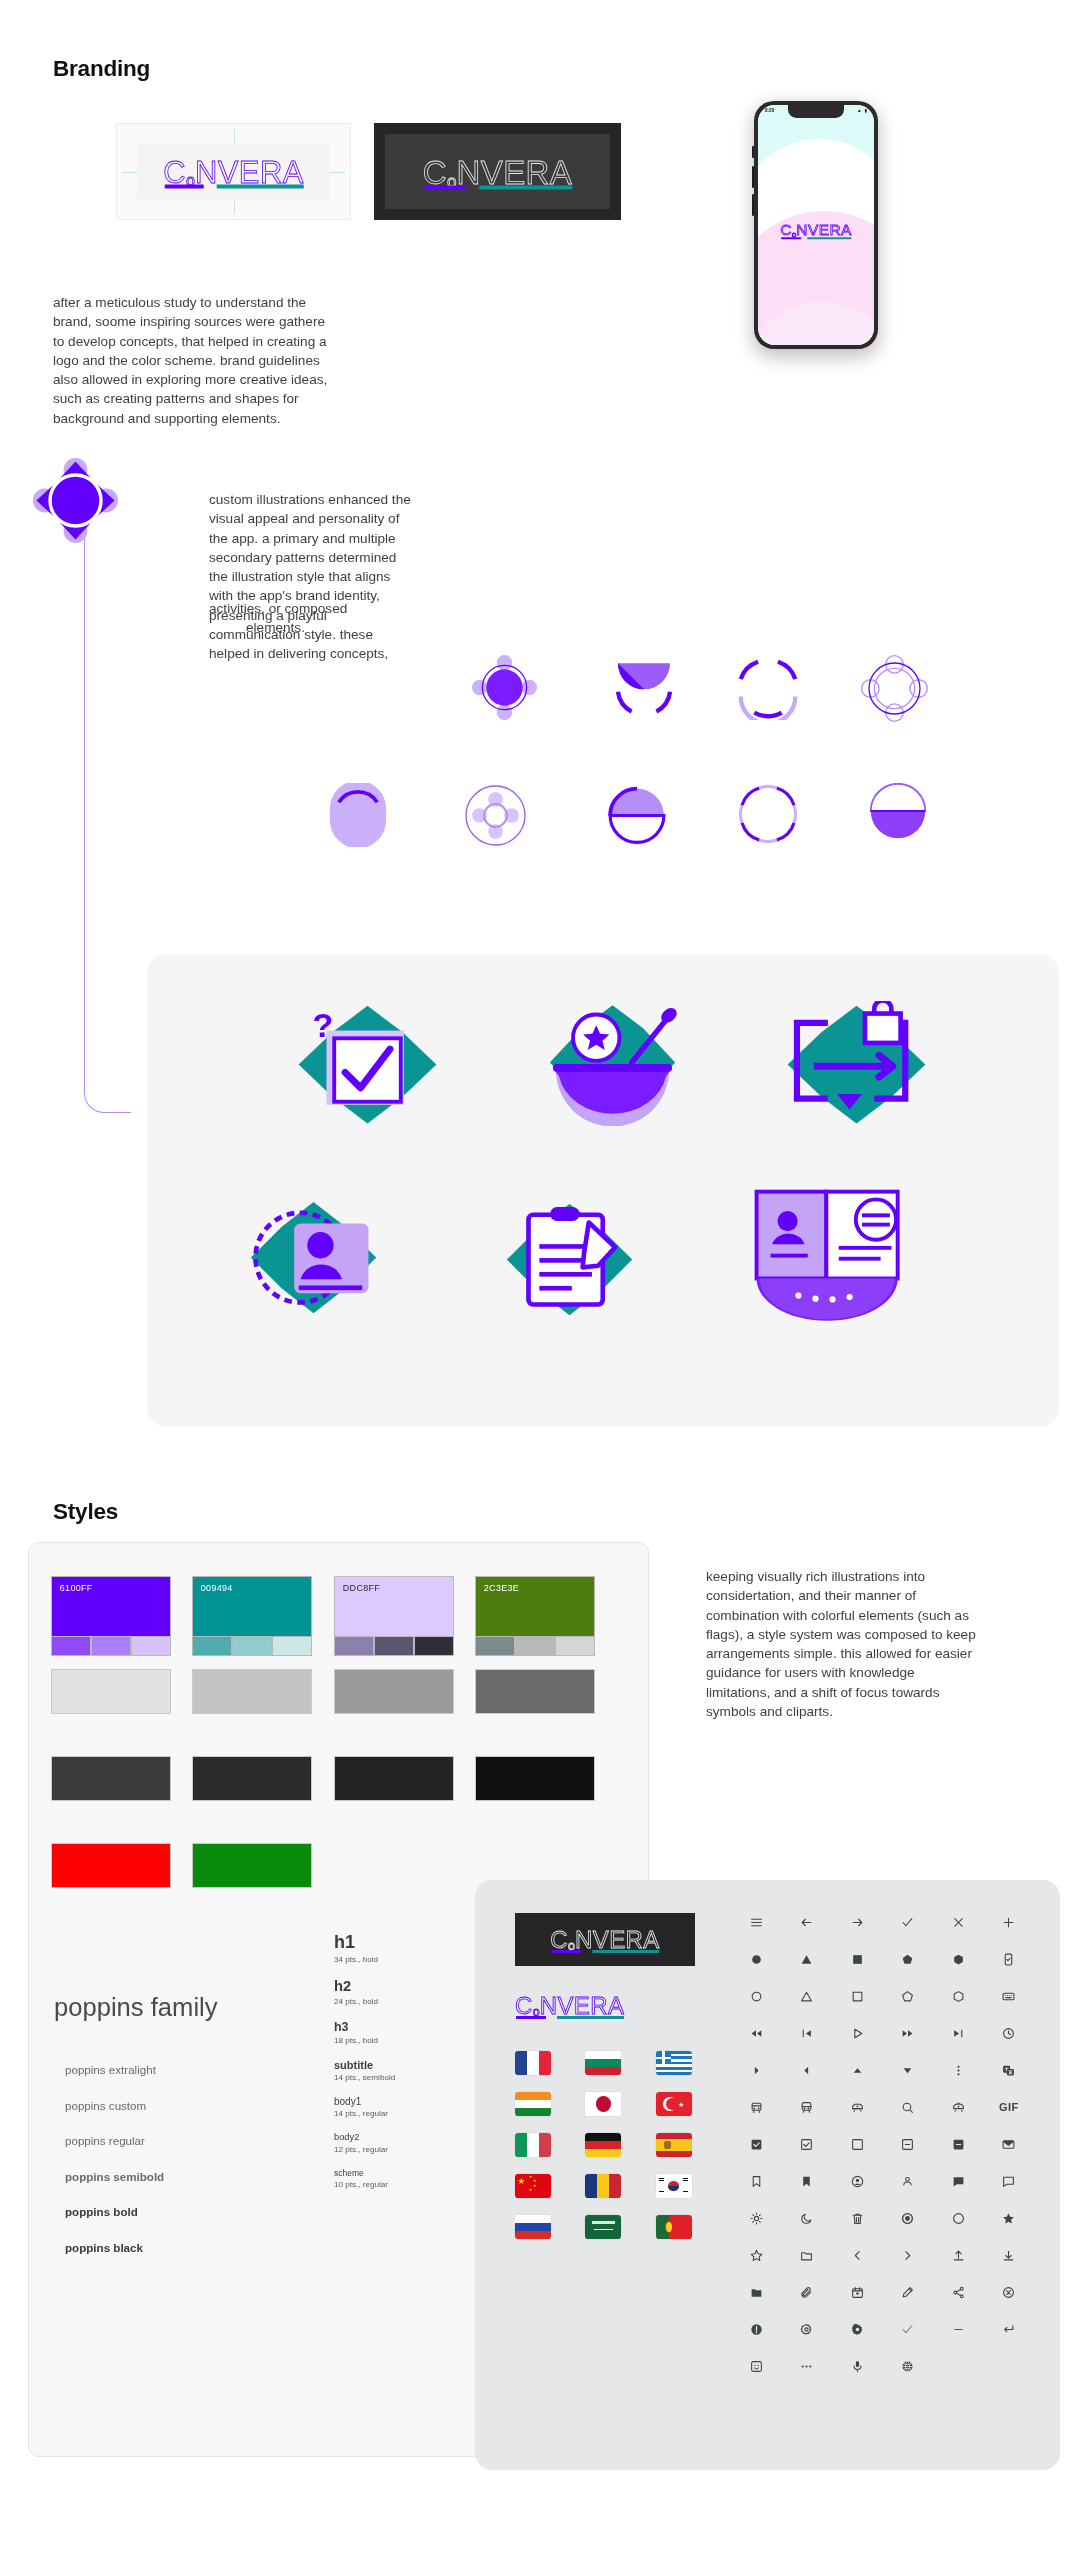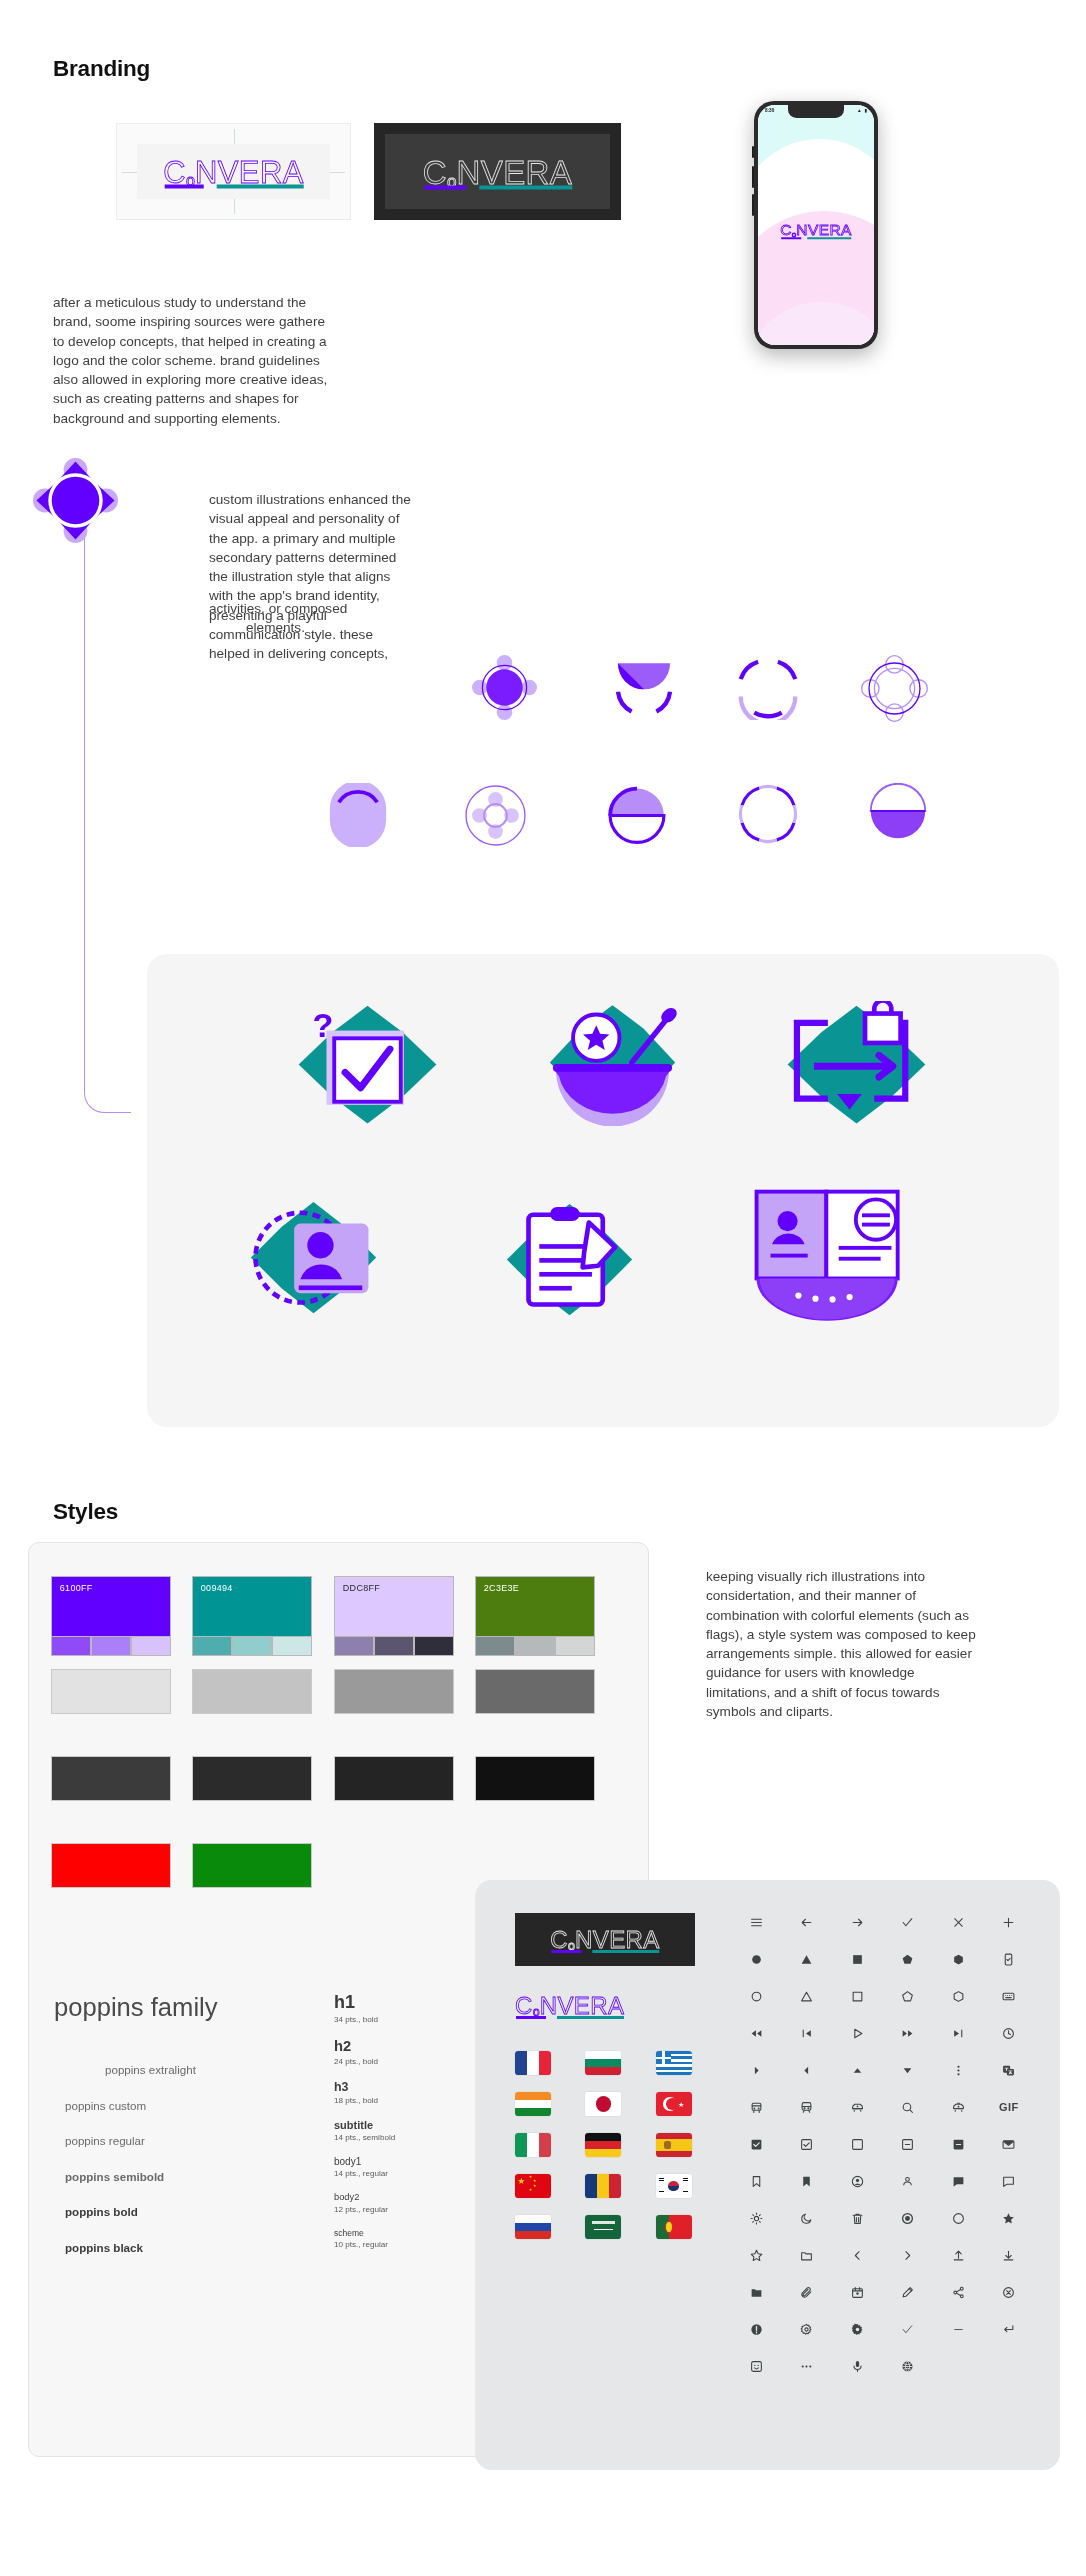--- a/index.html
+++ b/index.html
@@ -103,21 +103,21 @@
   .sw-tints { display: flex; width: 100%; height: 18.6px; }
   .sw-tints div { flex: 1; border-right: 0.8px solid #b9b9b9; border-bottom: 0.8px solid #b9b9b9; border-left: 0.8px solid #b9b9b9;}
 
   #styles-para { position: absolute; left: 706px; top: 1567px; width: 271px; }
 
   
   #type-heading { position: absolute; left: 54px; top: 1993px; font-size: 25.6px;
       font-weight: 300; color: #4a4a4a; }
   .type-list { position: absolute; left: 65px; top: 2063px; width: 202px; }
   .type-list div { font-size: 11.6px; color: #6a6a6a; margin-bottom: 22.5px; }
-  .type-scale { position: absolute; left: 334px; top: 1992px; width: 171px; }
+  .type-scale { position: absolute; left: 334px; top: 1932px; width: 171px; }
   .ts-item { margin-bottom: 14px; }
   .ts-name { color: #3c3c3c; }
   .ts-meta { font-size: 8.1px; color: #5b5b5b; margin-top: 2.3px; }
 
   
   #bottom-card {
     position: absolute; left: 475px; top: 1880px; width: 585px; height: 590px;
     background: #e5e7e8; border-radius: 17px;
   }
   .bc-logo-dark { position: absolute; left: 40px; top: 33px; width: 180px; height: 53px; background: #262626; }
@@ -411,21 +411,21 @@
     <div class="sw" style="left: 475px; top: 1756px; width: 120px; height: 45px; background: rgb(17, 17, 17); border: 0.8px solid rgb(201, 201, 201);"></div>
   </div>
 
 <div id="alert-row">
     <div class="sw" style="left: 51px; top: 1843px; width: 120px; height: 45px; background: rgb(255, 0, 0); border: 0.8px solid rgb(201, 201, 201);"></div>
     <div class="sw" style="left: 192px; top: 1843px; width: 120px; height: 45px; background: rgb(10, 138, 10); border: 0.8px solid rgb(201, 201, 201);"></div>
   </div>
 
 <div id="type-heading">poppins family</div>
 <div class="type-list" id="type-list">
-    <div style="font-weight: 300; margin-left: 40px;">poppins extralight</div>
+    <div style="font-weight: 300;">poppins extralight</div>
     <div style="font-weight: 300;">poppins custom</div>
     <div style="font-weight: 400;">poppins regular</div>
     <div style="font-weight: 600;">poppins semibold</div>
     <div style="font-weight: 700; color: rgb(58, 58, 58);">poppins bold</div>
     <div style="font-weight: 800; color: rgb(58, 58, 58);">poppins black</div>
   </div>
 <div class="type-scale" id="type-scale">
     <div class="ts-item">
       <div class="ts-name" style="font-size: 18px; font-weight: 700;">h1</div>
       <div class="ts-meta">34 pts., bold</div>

